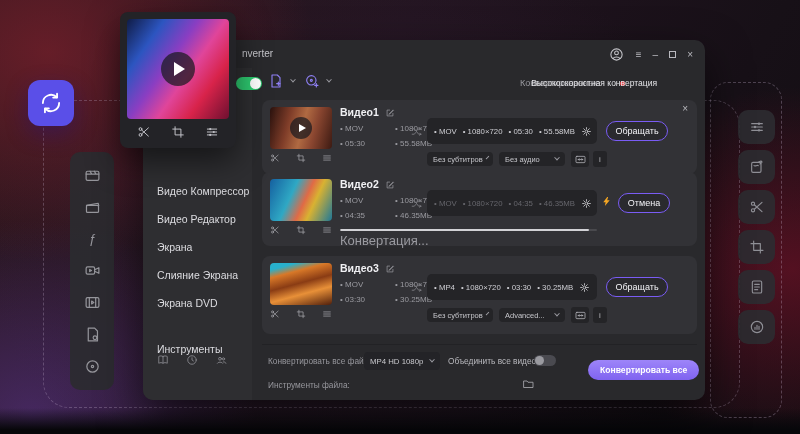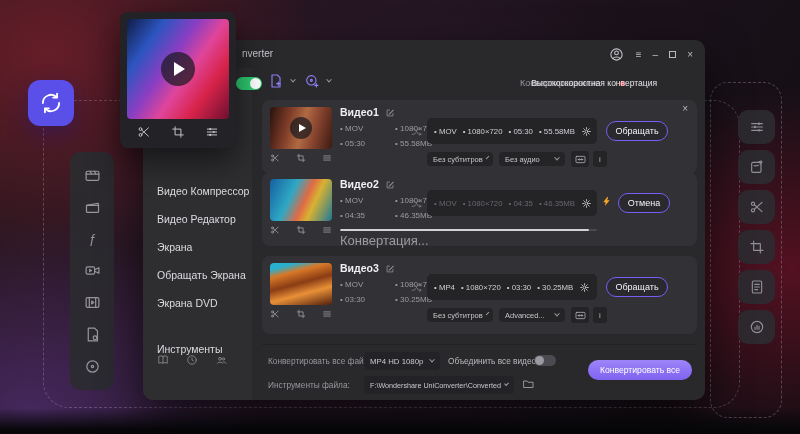--- a/index.html
+++ b/index.html
@@ -103,21 +103,21 @@
   .status-txt{position:absolute;left:78px;top:61px;font-size:13px;color:#9a9aa0}
   .bolt{position:absolute;left:339px;top:23px}
 
   
   .footer-sep{position:absolute;left:10px;right:8px;top:276px;border-top:1px solid #222225}
   .f-label{position:absolute;font-size:8.3px;color:#96969c;white-space:nowrap}
   .f-select{position:absolute;height:18px;background:#232327;border-radius:4px;display:flex;align-items:center;
     justify-content:space-between;padding:0 6px;font-size:7.8px;color:#c9c9ce;white-space:nowrap}
   .folder-btn{position:absolute;color:#a8a8ae}
   .convert-all{position:absolute;left:336px;top:292px;height:20px;padding:0 12px;border-radius:11px;
-    background:linear-gradient(180deg,#9d85f9,#7f63f0);display:flex;align-items:center;font-size:8.6px;font-weight:normal;color:#fff;white-space:nowrap}
+    background:linear-gradient(180deg,#9d85f9,#7f63f0);display:flex;align-items:center;font-size:8.6px;font-weight:bold;color:#fff;white-space:nowrap}
 
   .t1{background:linear-gradient(105deg,#2a120e 0%,#7e3c28 30%,#b06a42 52%,#8a4630 70%,#3c1a12 100%)}
   .t2{background:linear-gradient(115deg,#1560a0 0%,#2fa8c4 35%,#e06a46 55%,#d8b232 68%,#1e7898 100%)}
   .t3{background:linear-gradient(165deg,#28b0cc 0%,#28b0cc 12%,#d87828 26%,#8a3c14 48%,#e89038 68%,#501f0c 100%)}
 </style>
 </head>
 <body>
 
 <div class="abs dash-big"></div>
 <div class="abs dash-right"></div>
@@ -264,21 +264,21 @@
       <span>–</span>
       <span class="max-box"></span>
       <span>×</span>
     </div>
   </div>
 
   <div class="sidebar">
     <span class="menu-item" style="top:117px">Видео Компрессор</span>
     <span class="menu-item" style="top:145px">Видео Редактор</span>
     <span class="menu-item" style="top:173px">Экрана</span>
-    <span class="menu-item" style="top:201px">Обращать Экрана</span>
+    <span class="menu-item" style="top:201px">Слияние Экрана</span>
     <span class="menu-item" style="top:229px">Экрана DVD</span>
     <span class="menu-item" style="top:275px">Инструменты</span>
     <div class="side-foot">
       <span>
           <svg width="12" height="12" viewBox="0 0 24 24" class="ic">
             <path d="M12 5c-2.2-1.6-5.6-1.6-8.5 0v13.5c2.9-1.6 6.3-1.6 8.5 0 2.2-1.6 5.6-1.6 8.5 0V5c-2.9-1.6-6.3-1.6-8.5 0z"></path>
             <path d="M12 5v13.5"></path>
           </svg>
         </span>
       <span>
@@ -540,24 +540,20 @@
     <span class="f-label" style="left:16px;top:288px">Конвертировать все файлы в:</span>
     <div class="f-select" style="left:112px;top:284px;width:76px">
       <span>MP4 HD 1080p</span>
         <span class="chev"></span>
     </div>
     <span class="f-label" style="left:196px;top:288px;color:#b8b8bd">Объединить все видео</span>
     <div class="toggle toggle-off abs" style="left:282px;top:287px">
         <span class="knob"></span>
       </div>
     <span class="f-label" style="left:16px;top:312px">Инструменты файла:</span>
-    <div class="f-select" style="left:112px;top:308px;width:150px;font-size:7.2px">
-      <span>F:\Wondershare UniConverter\Converted</span>
-        <span class="chev"></span>
-    </div>
     <span class="folder-btn" style="left:270px;top:310px">
       <svg width="13" height="12" viewBox="0 0 24 24" class="ic">
           <path d="M3 6h6l2 2.5h10V19H3z"></path>
         </svg>
     </span>
     <div class="convert-all">Конвертировать все</div>
 
   </div>
 </div>
 

